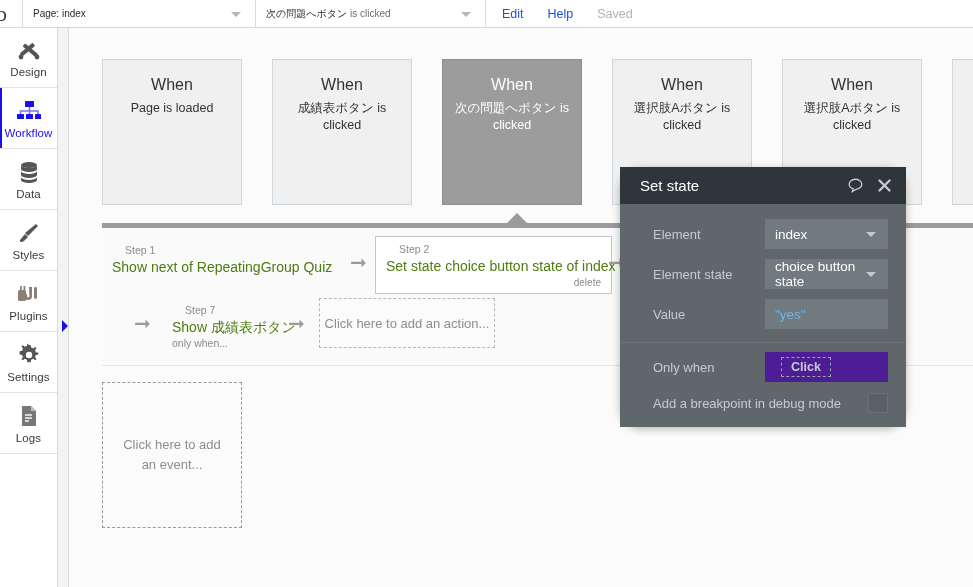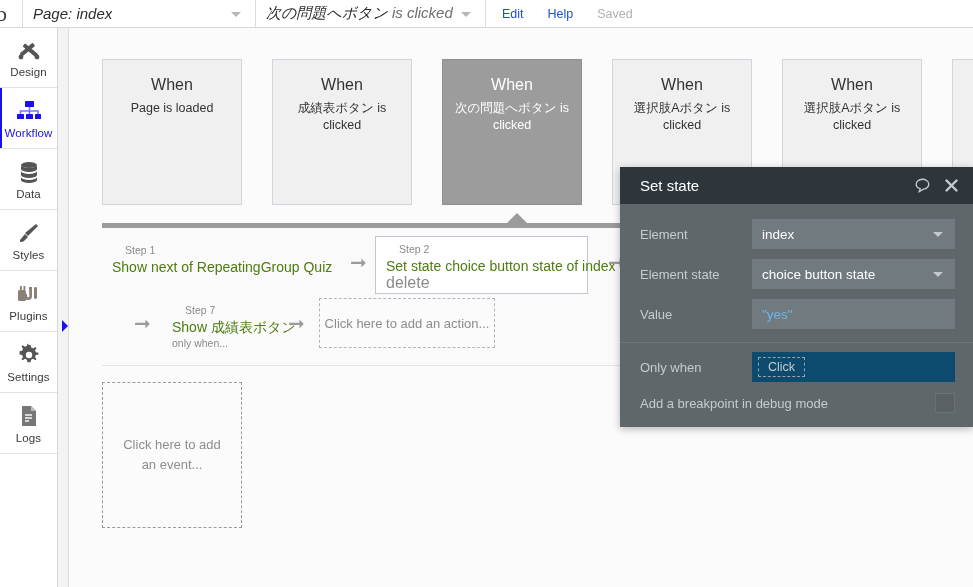--- a/index.html
+++ b/index.html
@@ -29,22 +29,22 @@
     margin-left: -4px; font-weight: 400;
   }
   .sep-v { width: 1px; background: #dcdcdc; }
   .select-cell {
     position: relative; display: flex; align-items: center;
     border-right: 1px solid #dcdcdc; height: 100%;
   }
   .select-cell.page { width: 222px; padding-left: 10px; }
   .select-cell.event { width: 219px; padding-left: 10px; }
   .select-text {
-    font-size: 15px; color: #2c2c2c; white-space: nowrap;
-    overflow: hidden; text-overflow: ellipsis; font-style: italic;
+    font-size: 10px; color: #2c2c2c; white-space: nowrap;
+    overflow: hidden; text-overflow: ellipsis;
   }
   .select-text .muted { color: #6d6d6d; }
   .caret-down {
     position: absolute; right: 14px; top: 12px;
     width: 0; height: 0;
     border-left: 5px solid transparent;
     border-right: 5px solid transparent;
     border-top: 5px solid #b6b6b6;
   }
   .menu-cell { display: flex; align-items: center; padding: 0 0 0 16px; }
@@ -119,21 +119,21 @@
   .actions-panel {
     position: absolute; left: 33px; top: 201px; width: 935px; height: 137px;
     background: #fafafa; border-bottom: 1px solid #e4e4e4;
   }
   .step {
     position: absolute; box-sizing: border-box; padding: 6px 10px 4px 10px;
   }
   .step .snum { font-size: 10.5px; color: #8b8b8b; line-height: 13px; margin-left: 13px; }
   .step .stext { font-size: 14px; color: #4d7c0f; line-height: 20px; white-space: nowrap; }
   .step .sub { font-size: 10.5px; color: #8b8b8b; line-height: 13px; }
-  .step .del { font-size: 16px; color: #8b8b8b; line-height: 13px; text-align: left; }
+  .step .del { font-size: 10px; color: #8b8b8b; line-height: 13px; text-align: right; }
   .step.boxed { border: 1px solid #bfc7d0; background: #ffffff; }
   .arrow {
     position: absolute; font-size: 20px; color: #9b9b9b; line-height: 1;
     font-family: "DejaVu Sans", sans-serif;
   }
   .add-action {
     position: absolute; box-sizing: border-box;
     border: 1px dashed #b5b5b5; background: #fbfbfb;
     display: flex; align-items: center; justify-content: center;
     font-size: 13px; color: #8d8d8d; cursor: pointer;
@@ -143,45 +143,46 @@
   .add-event {
     position: absolute; left: 33px; top: 355px; width: 140px; height: 146px;
     border: 1px dashed #9a9a9a; background: #fbfbfb; box-sizing: border-box;
     display: flex; align-items: center; justify-content: center;
     text-align: center; font-size: 13px; color: #8d8d8d; line-height: 20px;
     padding: 0 14px; cursor: pointer;
   }
 
   
   .panel {
-    position: absolute; left: 620px; top: 167px; width: 353px; z-index: 40;
+    position: absolute; left: 620px; top: 167px; width: 286px; z-index: 40;
     box-shadow: 0 2px 8px rgba(0,0,0,0.28);
+    border-radius: 21px;
   }
   .panel-header {
     height: 37px; background: #2e363c; display: flex; align-items: center;
     padding: 0 14px 0 20px; box-sizing: border-box;
   }
   .panel-title { font-size: 15px; color: #ffffff; flex: 1; }
   .panel-ico { margin-left: 12px; cursor: pointer; display: flex; align-items: center; }
   .panel-body { background: #5f676b; padding: 10px 0 0 0; }
-  .prow { display: flex; align-items: center; padding: 5px 18px 5px 20px; }
+  .prow { display: flex; align-items: center; padding: 5px 18px 5px 20px; margin-left: 13px; }
   .plabel { width: 112px; font-size: 13px; color: #c6cbce; flex: none; }
   .pfield {
     flex: 1; height: 30px; background: #707a7f; display: flex; align-items: center;
     padding: 0 10px; box-sizing: border-box; position: relative; cursor: pointer;
   }
   .pfield .pval { font-size: 13.5px; color: #ffffff; }
   .pfield .pval.expr { color: #6cb6ea; }
   .pcaret {
     position: absolute; right: 12px; top: 13px; width: 0; height: 0;
     border-left: 5px solid transparent; border-right: 5px solid transparent;
     border-top: 5px solid #c3c8cb;
   }
   .pdivider { height: 1px; background: #6d7478; margin: 8px 0 4px 0; }
-  .prow.onlywhen .pfield { background: #0c4a6e; height: 30px; padding-left: 6px; }
+  .prow.onlywhen .pfield { background: #4c1d95; height: 30px; padding-left: 16px; font-weight: bold; }
   .chip {
     border: 1px dashed #9aa3a7; font-size: 12.5px; color: #c6cbce;
     padding: 2px 9px; border-radius: 1px;
   }
   .prow.breakpoint { padding: 6px 18px 14px 20px; align-items: center; }
   .bp-label { flex: 1; font-size: 13px; color: #c6cbce; }
   .bp-box {
     width: 18px; height: 18px; background: #5a6064; border: 1px solid #6b7276; cursor: pointer;
   }
 </style>
@@ -359,21 +360,21 @@
 
     <div class="actions-panel">
 
       <div class="step" style="left:0px; top:10px; width:232px;">
         <div class="snum">Step 1</div>
         <div class="stext">Show next of RepeatingGroup Quiz</div>
       </div>
 
       <div class="arrow" style="left:248px; top:24px;">➞</div>
 
-      <div class="step boxed" style="left:273px; top:8px; width:213px;">
+      <div class="step boxed" style="left:273px; top:8px; width:237px;">
         <div class="snum">Step 2</div>
         <div class="stext">Set state choice button state of index</div>
         <div class="del">delete</div>
       </div>
 
       <div class="arrow" style="left:506px; top:24px;">➞</div>
 
       <div class="arrow" style="left:32px; top:85px;">➞</div>
 
       <div class="step" style="left:60px; top:70px; width:140px;">

